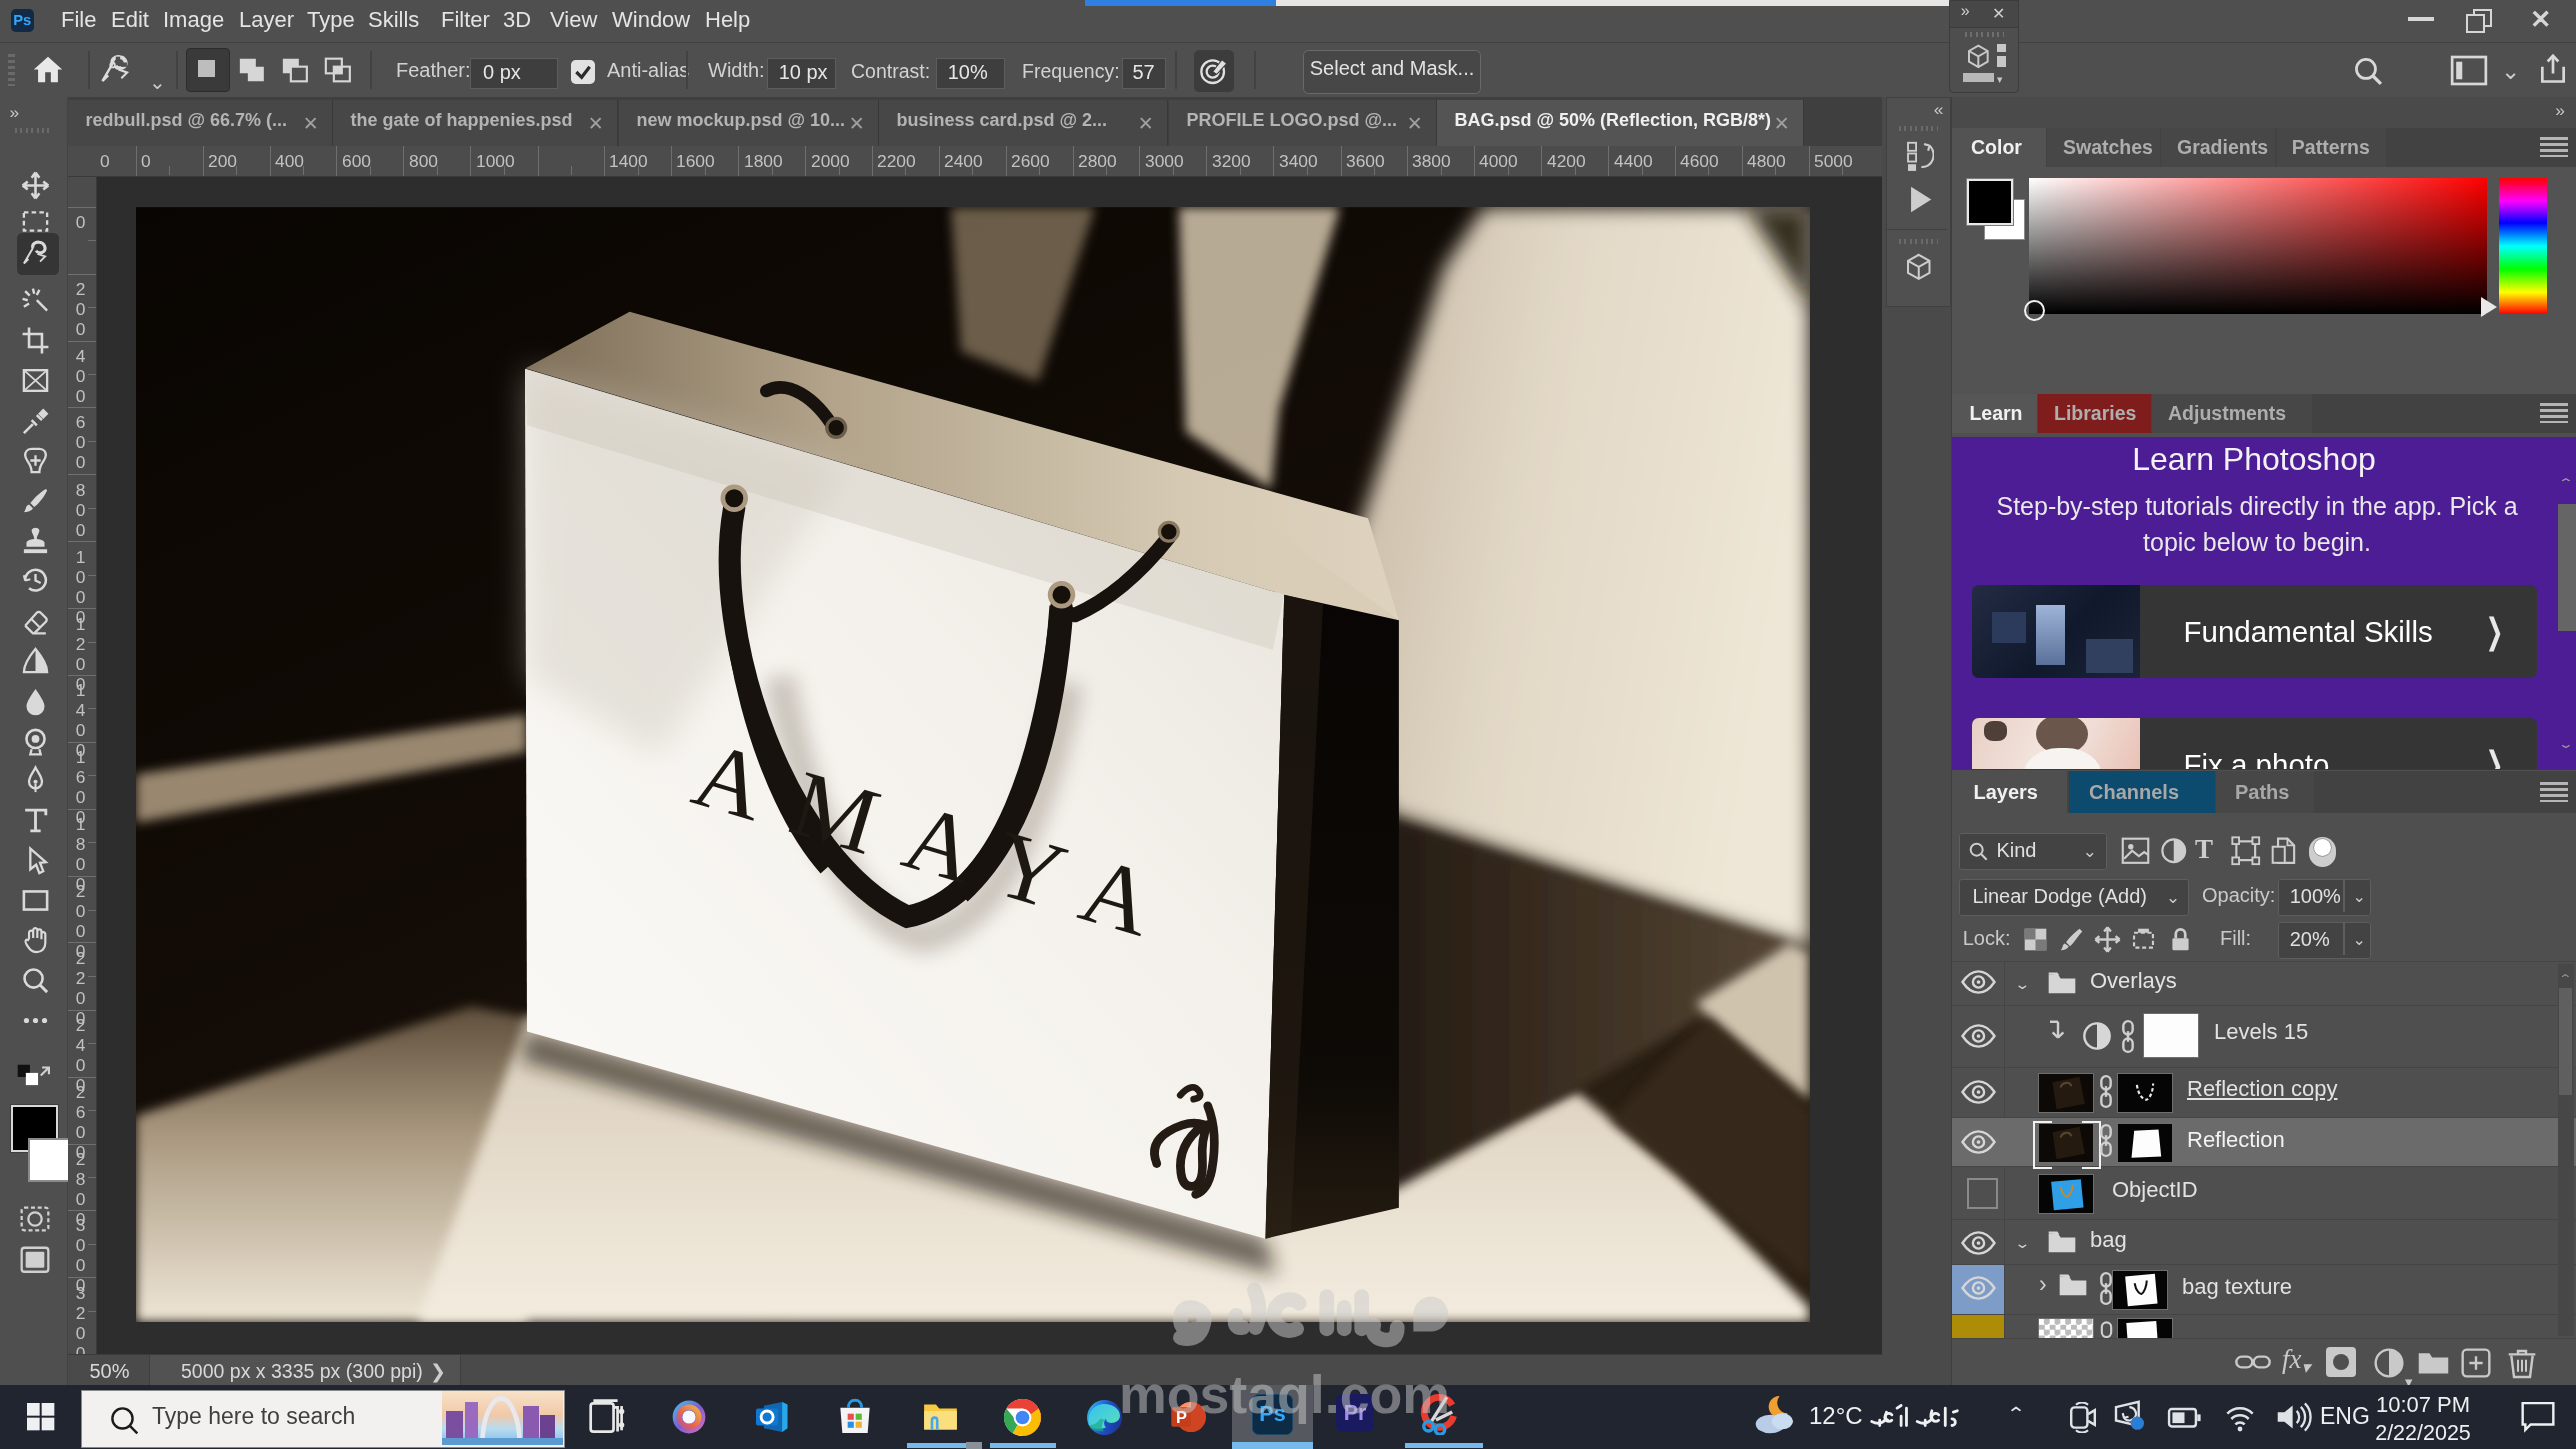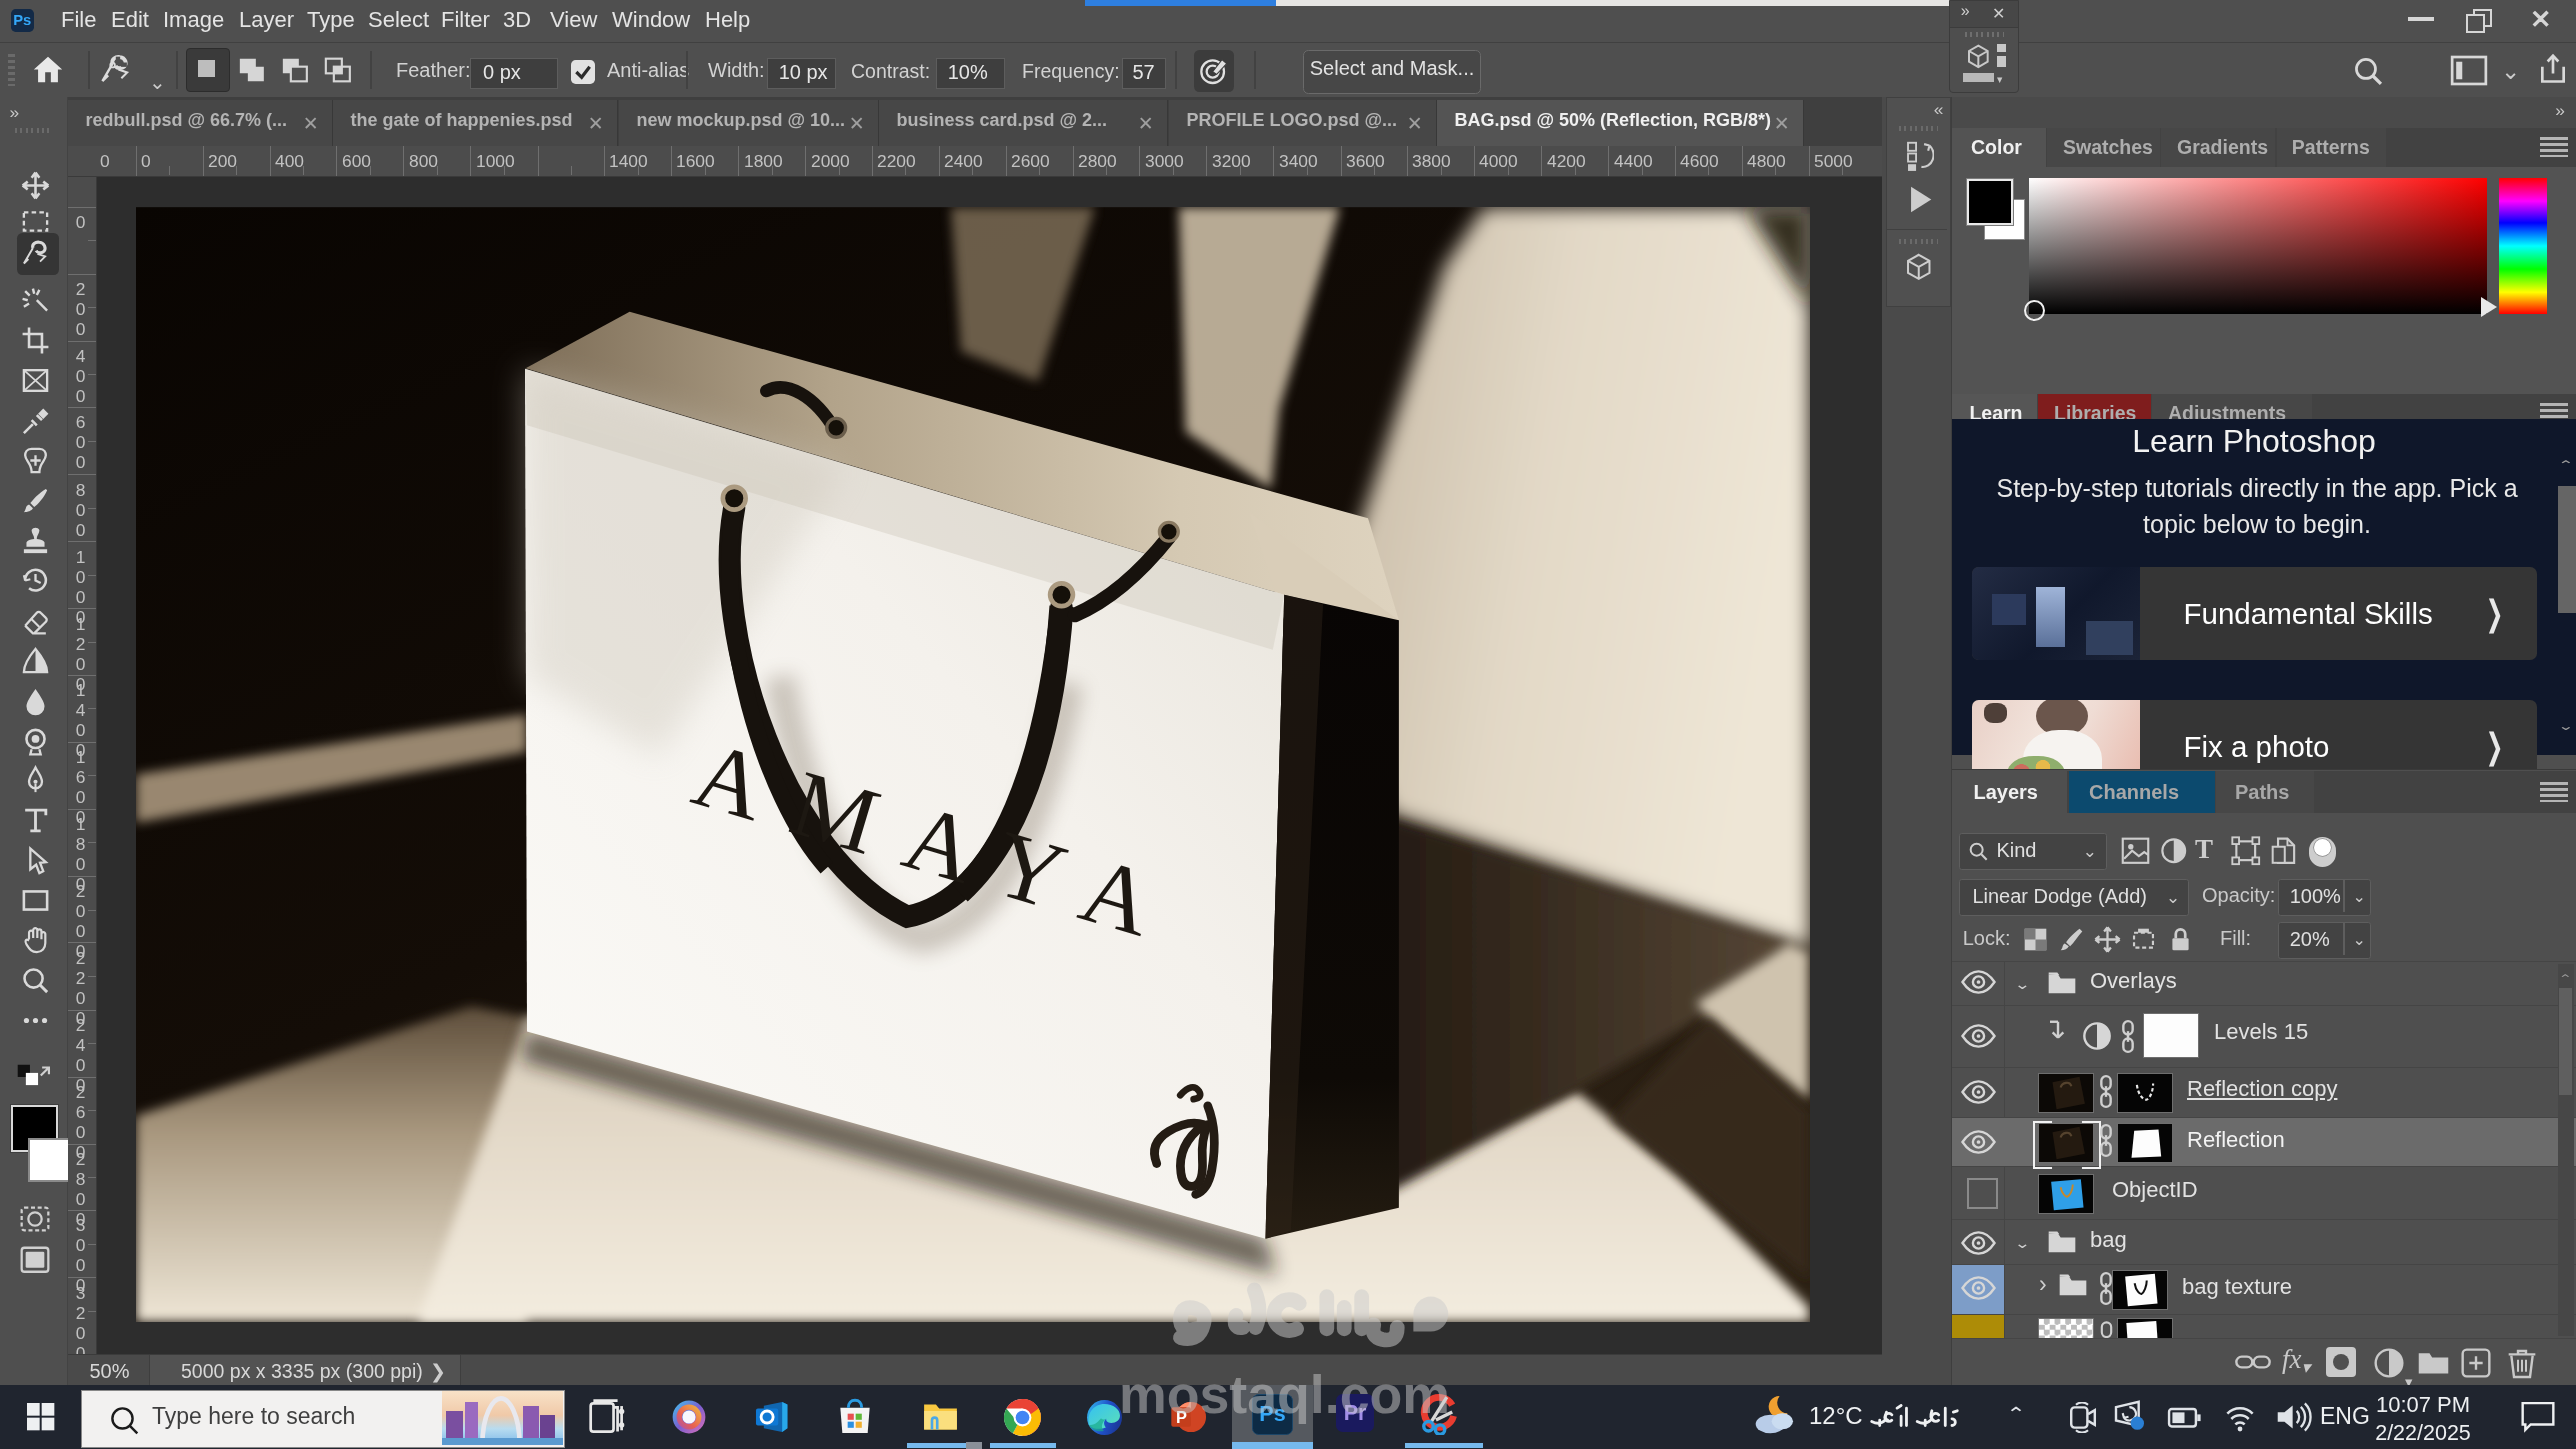--- a/index.html
+++ b/index.html
@@ -11,21 +11,21 @@
 
 <div class="abs" style="left:0;top:0;width:2576px;height:42px;background:#4f4f4f;border-bottom:1.3px solid #404040;">
   <div class="abs" style="left:10.7px;top:8.7px;width:23px;height:23px;background:#132a47;border-radius:4.7px;">
     <div style="color:#34a7f8;font-size:14.8px;font-weight:bold;text-align:center;line-height:23px;font-family:'Liberation Sans',sans-serif;">Ps</div>
   </div>
 <div class="abs" style="left:61px;top:6.7px;font-size:22px;color:#e4e4e4;">File</div>
 <div class="abs" style="left:111px;top:6.7px;font-size:22px;color:#e4e4e4;">Edit</div>
 <div class="abs" style="left:163px;top:6.7px;font-size:22px;color:#e4e4e4;">Image</div>
 <div class="abs" style="left:239px;top:6.7px;font-size:22px;color:#e4e4e4;">Layer</div>
 <div class="abs" style="left:307px;top:6.7px;font-size:22px;color:#e4e4e4;">Type</div>
-<div class="abs" style="left:368px;top:6.7px;font-size:22px;color:#e4e4e4;">Select</div>
+<div class="abs" style="left:368px;top:6.7px;font-size:22px;color:#e4e4e4;">Skills</div>
 <div class="abs" style="left:441px;top:6.7px;font-size:22px;color:#e4e4e4;">Filter</div>
 <div class="abs" style="left:503px;top:6.7px;font-size:22px;color:#e4e4e4;">3D</div>
 <div class="abs" style="left:550px;top:6.7px;font-size:22px;color:#e4e4e4;">View</div>
 <div class="abs" style="left:612px;top:6.7px;font-size:22px;color:#e4e4e4;">Window</div>
 <div class="abs" style="left:705px;top:6.7px;font-size:22px;color:#e4e4e4;">Help</div>
 
   <div class="abs" style="left:2408px;top:17.4px;width:25.5px;height:4px;background:#d6d6d6;"></div>
   <div class="abs" style="left:2473px;top:8.7px;width:14.8px;height:14.8px;border:2.7px solid #d6d6d6;"></div>
   <div class="abs" style="left:2466px;top:14px;width:14.8px;height:14.8px;border:2.7px solid #d6d6d6;background:#4f4f4f;"></div>
   <div class="abs" style="left:2530px;top:7.4px;font-size:25.5px;color:#d6d6d6;font-weight:bold;line-height:25.5px;">✕</div>
@@ -640,21 +640,21 @@
         </div>
   <div class="abs" style="left:86px;top:0;width:113px;height:39px;background:#7f1d1d;">
           <div style="font-size:19.5px;font-weight:700;color:#aeaeae;padding:8px 0 0 16px;">Libraries</div>
         </div>
   <div class="abs" style="left:200px;top:0;width:160px;height:39px;background:#474747;">
           <div style="font-size:19.5px;font-weight:700;color:#aeaeae;padding:8px 0 0 16px;">Adjustments</div>
         </div>
   <div class="abs" style="right:9.4px;top:9.4px;width:28px;height:20px;background:repeating-linear-gradient(to bottom,#b5b5b5 0 2.7px,transparent 2.7px 6px);"></div>
 </div>
 
-<div class="abs" style="left:0;top:322px;width:625px;height:336px;background:#0f172a;">
+<div class="abs" style="left:0;top:340px;width:625px;height:336px;background:#4c1d95;">
   <div class="abs" style="left:0;top:4px;width:604px;text-align:center;font-size:32px;color:#f2f2f2;">Learn Photoshop</div>
   <div class="abs" style="left:40px;top:51px;width:530px;text-align:center;font-size:25px;line-height:36px;color:#e8e8e8;">Step-by-step tutorials directly in the app. Pick a topic below to begin.</div>
   <div class="abs" style="left:19.5px;top:148px;width:565px;height:93px;background:#353535;border-radius:6.7px;overflow:hidden;">
     <div class="abs" style="left:0;top:0;width:168px;height:93px;background:linear-gradient(135deg,#232c44 0%,#10182c 55%,#1c2438 100%);">
       <div class="abs" style="left:64px;top:20px;width:29.5px;height:60px;background:linear-gradient(to bottom,#9fb4d8,#5a7099);"></div>
       <div class="abs" style="left:20px;top:27px;width:34px;height:31px;background:#2c3a5c;"></div>
       <div class="abs" style="left:114px;top:54px;width:47px;height:34px;background:#31405e;"></div>
     </div>
     <div class="abs" style="left:212px;top:29.5px;font-size:29.5px;color:#ffffff;">Fundamental Skills</div>
     <div class="abs" style="right:27px;top:25.5px;font-size:35px;color:#e8e8e8;transform:scaleX(0.6);">❯</div>

